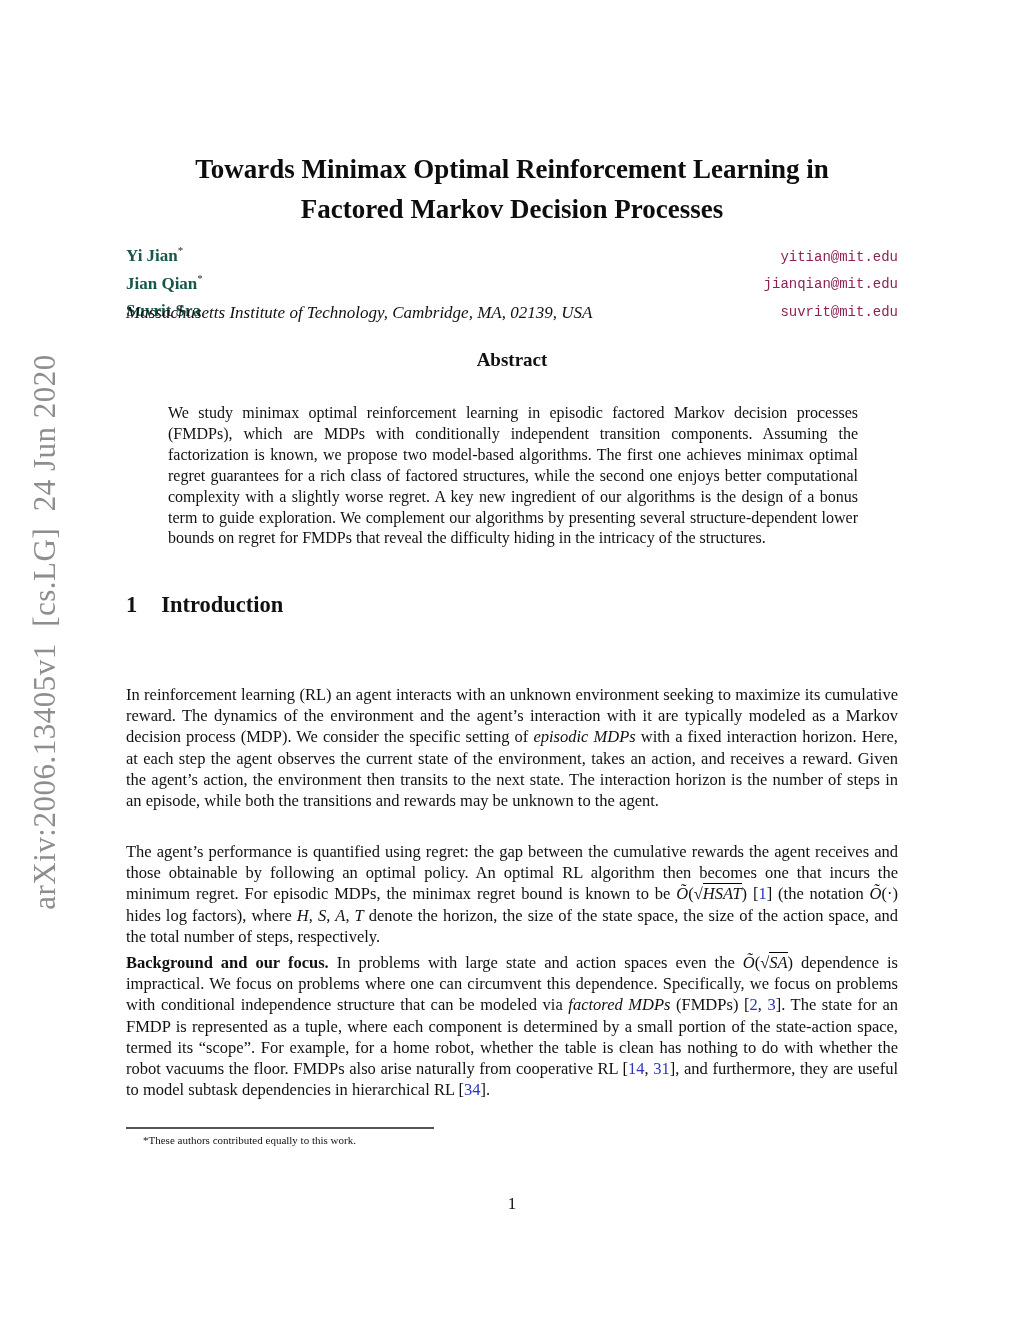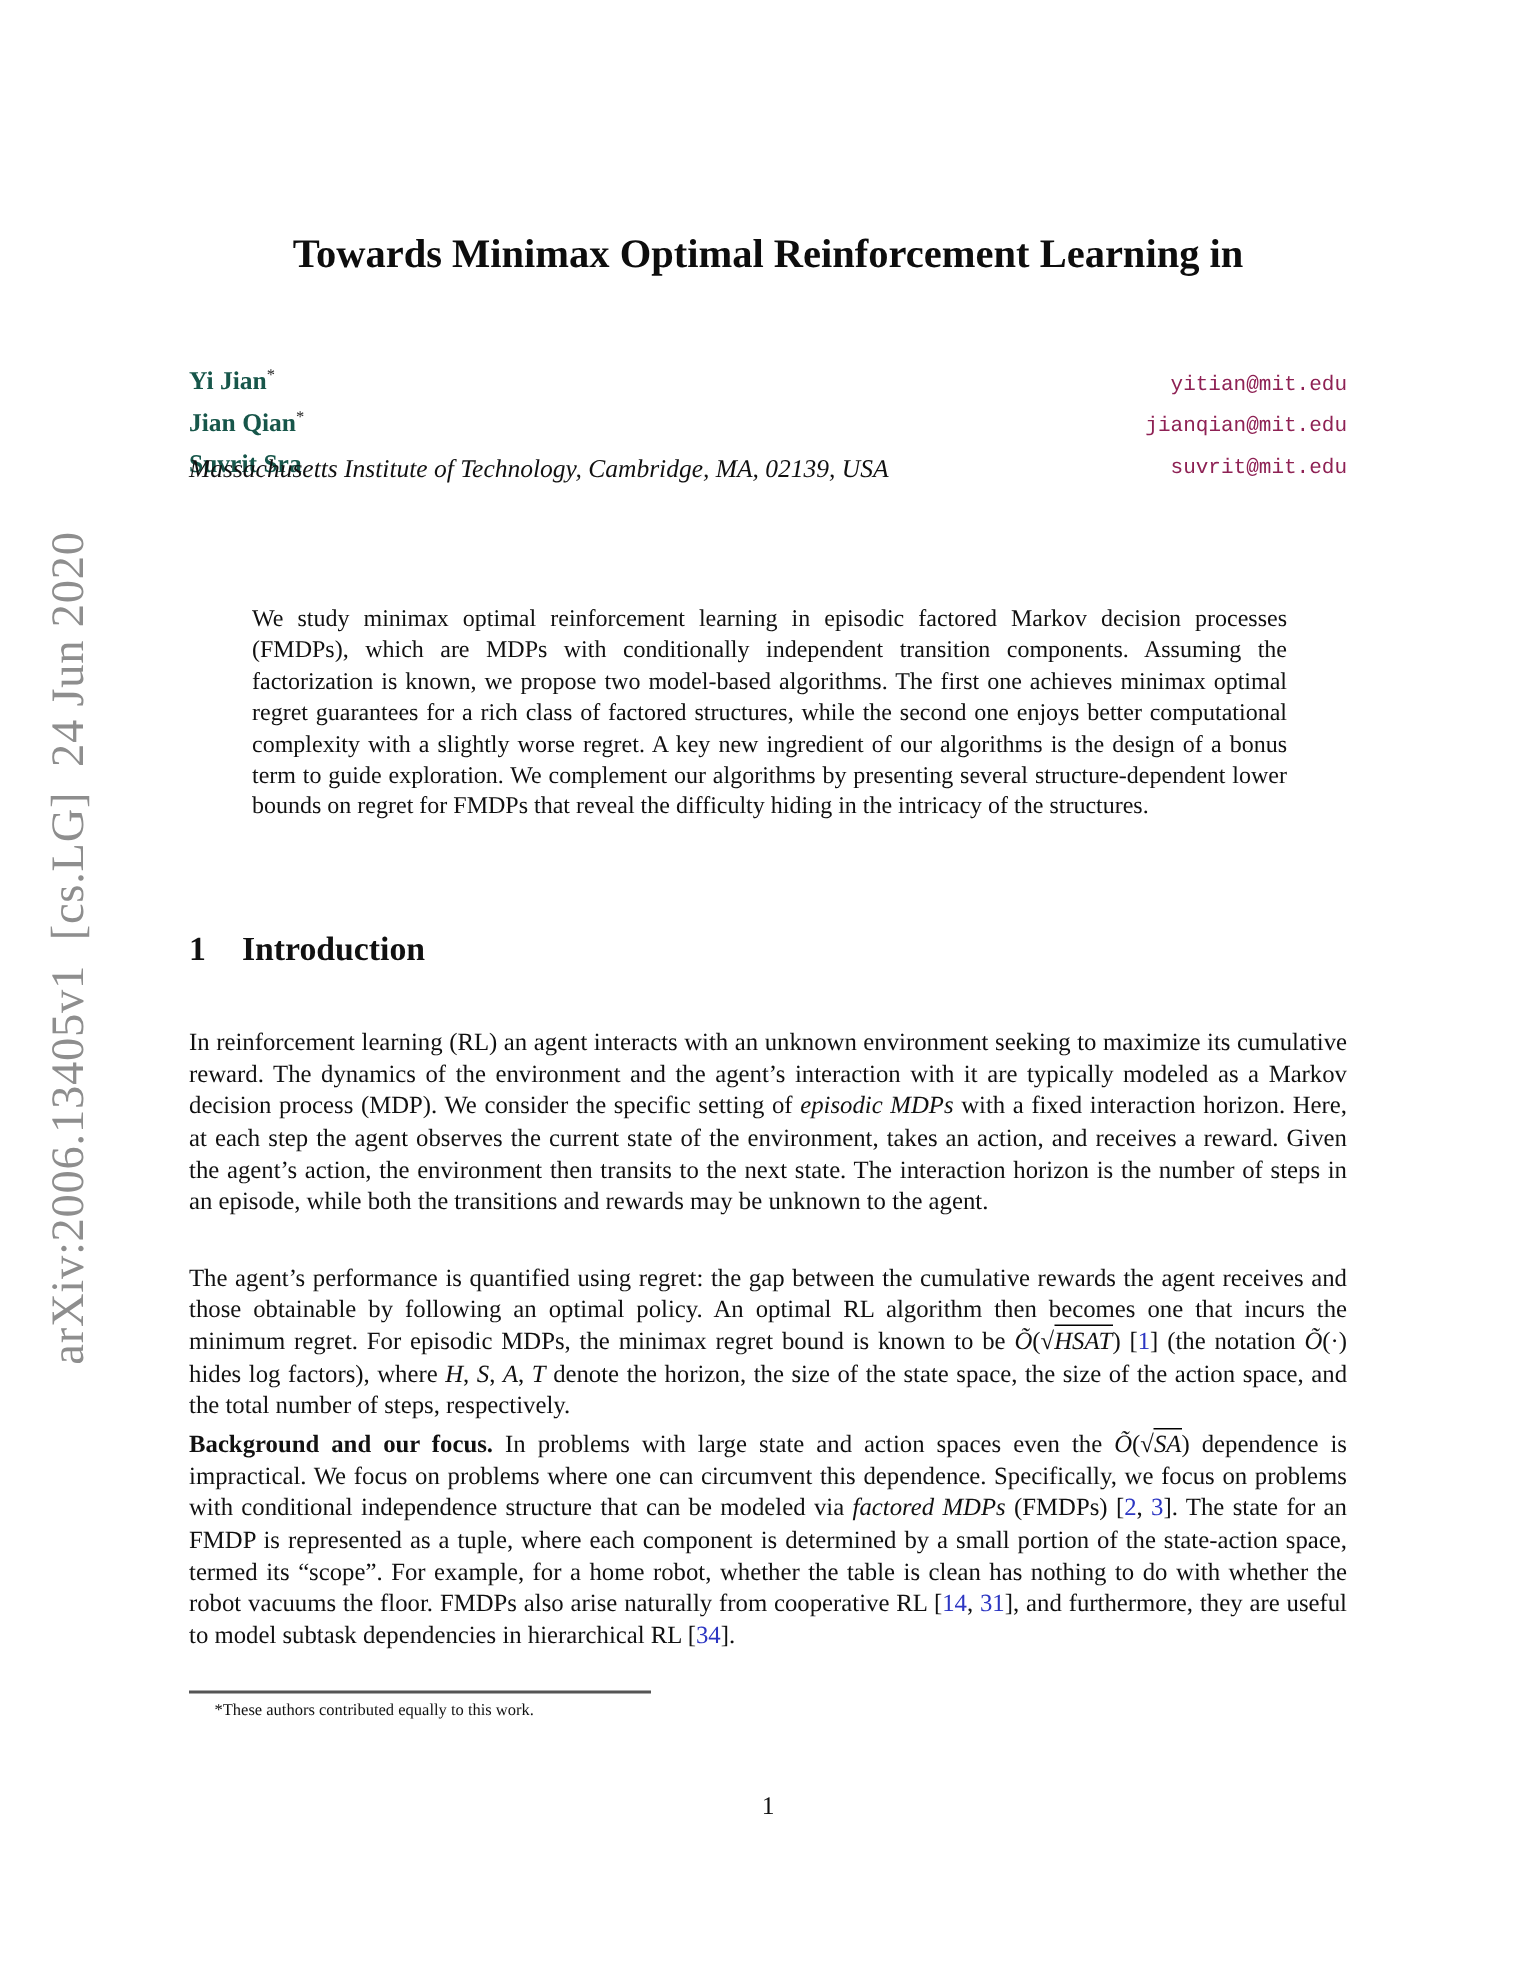--- a/index.html
+++ b/index.html
@@ -89,21 +89,21 @@
     top: 403px;
     left: 168px;
     width: 690px;
     font-size: 16px;
     line-height: 20.9px;
     text-align: justify;
   }
 
   .section-heading {
     position: absolute;
-    top: 620px;
+    top: 592px;
     left: 126px;
     font-size: 22.5px;
     font-weight: bold;
   }
   .section-heading .sec-num { margin-right: 24px; }
 
   .para {
     position: absolute;
     left: 126px;
     width: 772px;
@@ -149,39 +149,41 @@
 </style>
 </head>
 <body>
 
 <div class="page">
 
   <div class="arxiv-watermark">arXiv:2006.13405v1  [cs.LG]  24 Jun 2020</div>
 
   <div class="title-block">
     <div>Towards Minimax Optimal Reinforcement Learning in</div>
+    <div>Factored Markov Decision Processes</div>
   </div>
 
   <div class="authors-block">
     <div class="author-row">
       <span class="author-name"><span>Yi Jian</span><span class="sup">*</span></span>
       <span class="author-email">yitian@mit.edu</span>
     </div>
     <div class="author-row">
       <span class="author-name"><span>Jian Qian</span><span class="sup">*</span></span>
       <span class="author-email">jianqian@mit.edu</span>
     </div>
     <div class="author-row">
       <span class="author-name"><span>Suvrit Sra</span><span class="sup"></span></span>
       <span class="author-email">suvrit@mit.edu</span>
     </div>
   </div>
 
   <div class="affiliation">Massachusetts Institute of Technology, Cambridge, MA, 02139, USA</div>
 
+  <div class="abstract-heading">Abstract</div>
 
   <div class="abstract-body">We study minimax optimal reinforcement learning in episodic factored Markov decision processes (FMDPs), which are MDPs with conditionally independent transition components. Assuming the factorization is known, we propose two model-based algorithms. The first one achieves minimax optimal regret guarantees for a rich class of factored structures, while the second one enjoys better computational complexity with a slightly worse regret. A key new ingredient of our algorithms is the design of a bonus term to guide exploration. We complement our algorithms by presenting several structure-dependent lower bounds on regret for FMDPs that reveal the difficulty hiding in the intricacy of the structures.</div>
 
   <div class="section-heading">
     <span class="sec-num">1</span><span>Introduction</span>
   </div>
 
   <div class="para para-1"><span>In reinforcement learning (RL) an agent interacts with an unknown environment seeking to maximize its cumulative reward. The dynamics of the environment and the agent’s interaction with it are typically modeled as a Markov decision process (MDP). We consider the specific setting of </span><span class="seg-italic">episodic MDPs</span><span> with a fixed interaction horizon. Here, at each step the agent observes the current state of the environment, takes an action, and receives a reward. Given the agent’s action, the environment then transits to the next state. The interaction horizon is the number of steps in an episode, while both the transitions and rewards may be unknown to the agent.</span></div>
 
   <div class="para para-2"><span>The agent’s performance is quantified using regret: the gap between the cumulative rewards the agent receives and those obtainable by following an optimal policy. An optimal RL algorithm then becomes one that incurs the minimum regret. For episodic MDPs, the minimax regret bound is known to be </span><span class="seg-math">Õ</span><span>(</span><span class="seg-math">√</span><span class="seg-sqrt">HSAT</span><span>) [</span><span class="seg-cite">1</span><span>] (the notation </span><span class="seg-math">Õ</span><span>(·) hides log factors), where </span><span class="seg-math">H</span><span>, </span><span class="seg-math">S</span><span>, </span><span class="seg-math">A</span><span>, </span><span class="seg-math">T</span><span> denote the horizon, the size of the state space, the size of the action space, and the total number of steps, respectively.</span></div>

